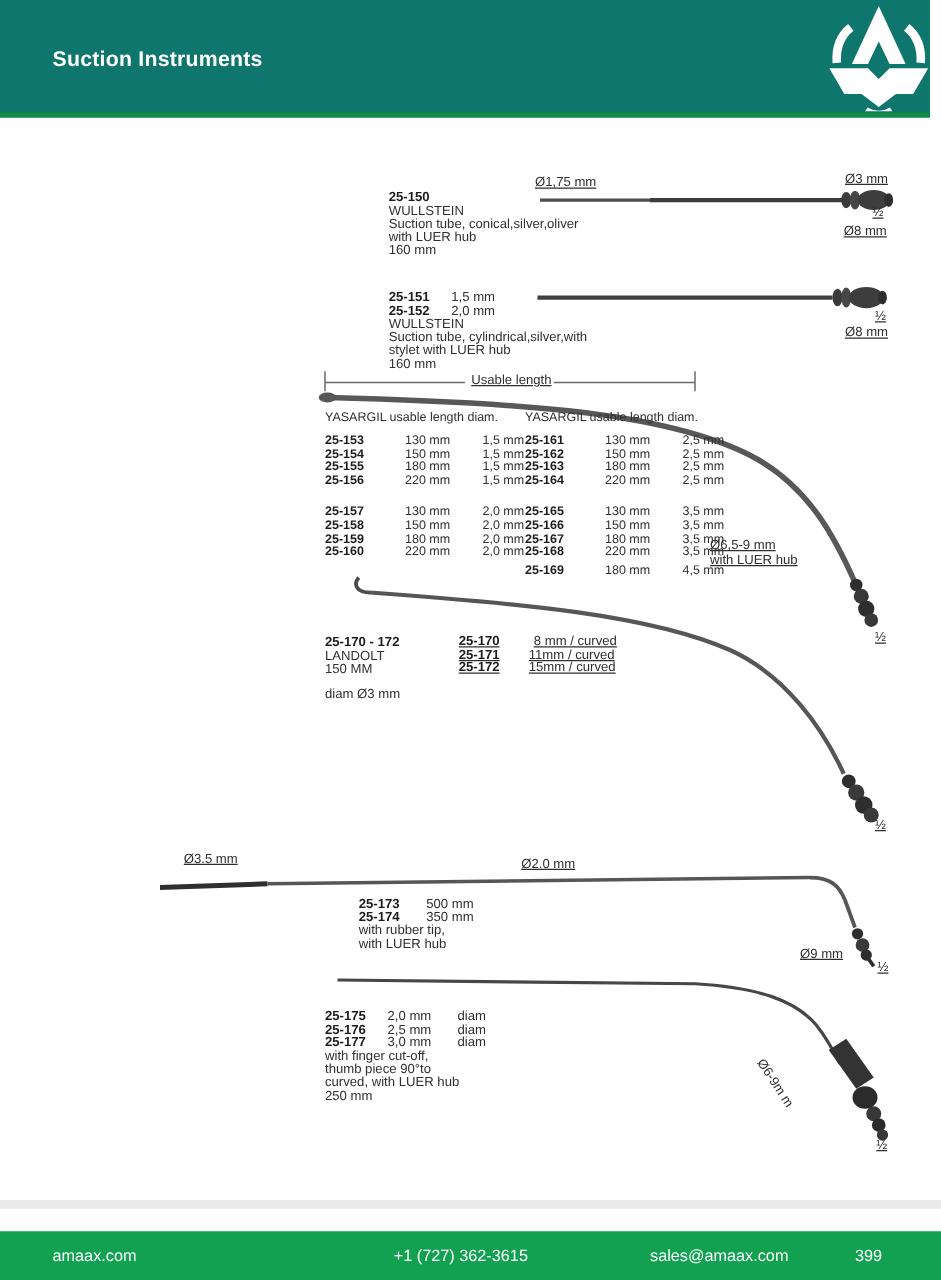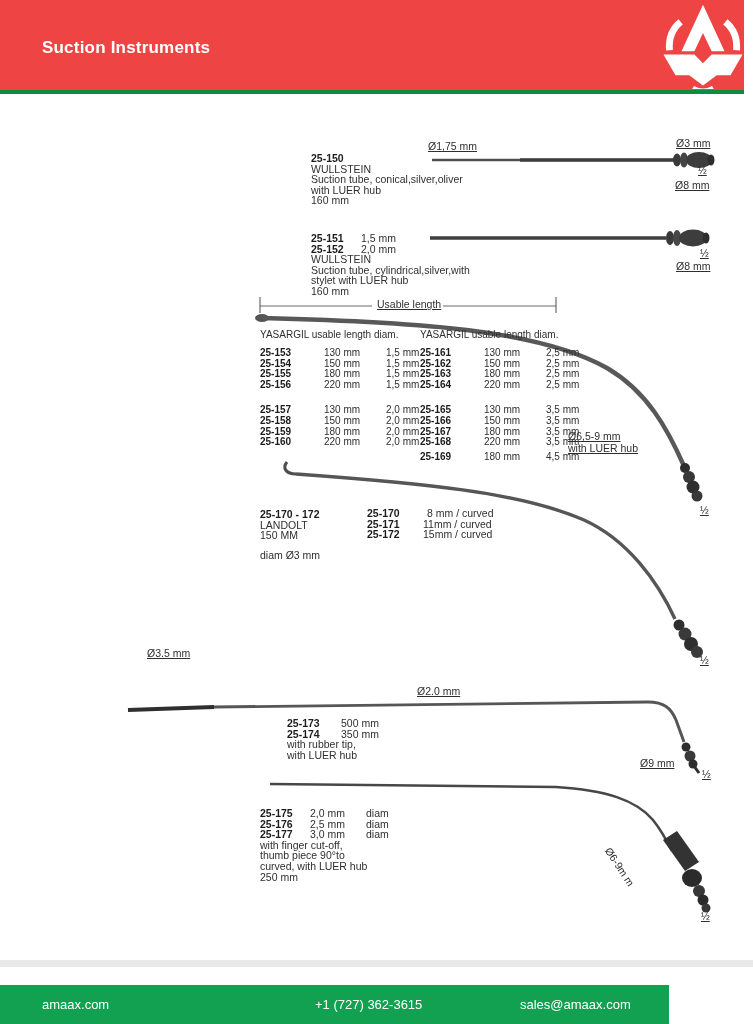--- a/index.html
+++ b/index.html
@@ -1,31 +1,31 @@
 <!DOCTYPE html>
 <html><head>
 <meta charset="utf-8">
 <style>
   html,body{margin:0;padding:0;}
   .page{position:relative;width:753px;height:1024px;background:#ffffff;overflow:hidden;
         font-family:"Liberation Sans","DejaVu Sans",sans-serif;color:#333;}
-  .hdr{position:absolute;left:0;top:0;width:744px;height:90px;background:#ef4444;border-bottom:4px solid #0d8a44;}
+  .hdr{position:absolute;left:0;top:0;width:744px;height:90px;background:#0f766e;border-bottom:4px solid #0d8a44;}
   .hdr-title{position:absolute;left:42px;top:38px;font-size:17px;font-weight:bold;color:#ffffff;letter-spacing:.2px;}
   .logo{position:absolute;left:660px;top:3px;}
-  .ftr{position:absolute;left:0;top:985px;width:669px;height:39px;background:#12a150;}
+  .ftr{position:absolute;left:0;top:985px;width:753px;height:39px;background:#12a150;}
   .ftr span{position:absolute;top:12px;font-size:13px;color:#ffffff;}
   .gray-strip{position:absolute;left:0;top:960px;width:753px;height:7px;background:#e9e9e9;}
   .lbl{position:absolute;font-size:10.5px;line-height:11px;color:#2f2f2f;white-space:pre;text-decoration:underline;}
   .blk{position:absolute;font-size:10.5px;line-height:10.6px;color:#2f2f2f;}
   .blk div{height:10.6px;}
   .b{font-weight:bold;color:#1c1c1c;}
   .vrow{display:grid;}
   .g2-46{grid-template-columns:50px auto;}
   .g2-50{grid-template-columns:54px auto;}
-  .g2-48{grid-template-columns:56px auto;}
+  .g2-48{grid-template-columns:56px auto;text-decoration:underline;}
   .g3-175{grid-template-columns:50px 56px auto;}
   .ytable{position:absolute;font-size:10px;line-height:10.8px;color:#2f2f2f;}
   .yhead{height:10.8px;margin-bottom:7px;white-space:pre;}
   .yrow{display:grid;grid-template-columns:64px 62px 52px;height:10.8px;}
   .gap{margin-top:14px;}
   .gap2{margin-top:4px;}
   .rot-lbl{position:absolute;left:613px;top:845px;font-size:10.5px;color:#2f2f2f;
            transform:rotate(57deg);transform-origin:0 0;white-space:pre;}
   svg{display:block;}
   .draw{position:absolute;left:0;top:0;}
@@ -253,21 +253,21 @@
       <span class="b">25-171</span>
       <span>11mm / curved</span>
     </div>
     <div class="vrow g2-48">
       <span class="b">25-172</span>
       <span>15mm / curved</span>
     </div>
   </div>
   <div class="lbl" style="left:700px;top:655px">½</div>
 
-  <div class="lbl" style="left:147px;top:648px">Ø3.5 mm</div>
+  <div class="lbl" style="left:147px;top:682px">Ø3.5 mm</div>
   <div class="lbl" style="left:417px;top:686px">Ø2.0 mm</div>
   <div class="blk" style="left:287px;top:718px">
     <div class="vrow g2-50">
       <span class="b">25-173</span>
       <span>500 mm</span>
     </div>
     <div class="vrow g2-50">
       <span class="b">25-174</span>
       <span>350 mm</span>
     </div>

